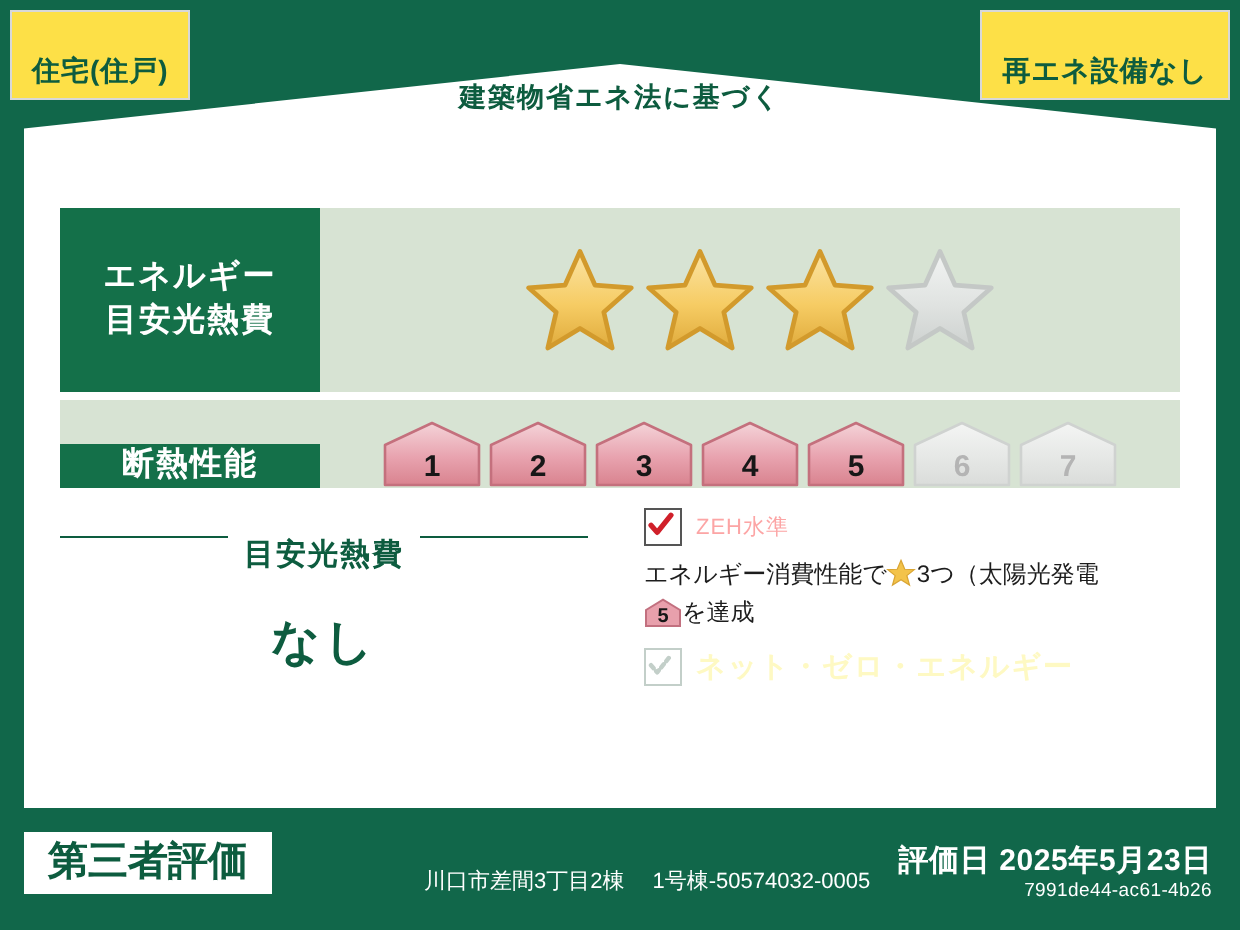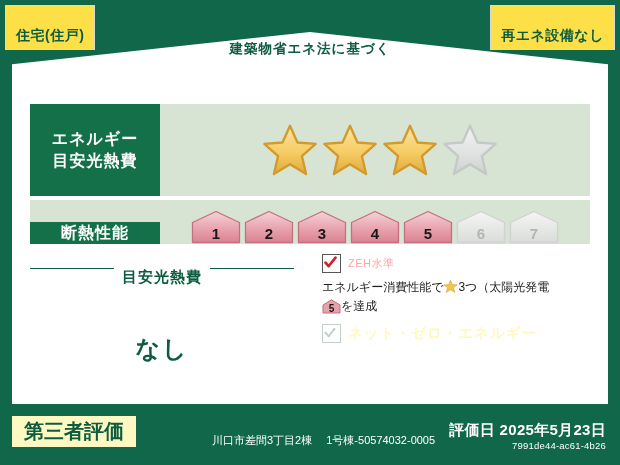--- a/index.html
+++ b/index.html
@@ -113,21 +113,21 @@
     gap:8px;margin-top:20px;padding:0 18px;
   }
   .cost-head .rule{
     flex:1;height:1px;background:#0d5c3f;
   }
   .cost-head .ctitle{
     font-size:15px;font-weight:bold;color:#0d5c3f;letter-spacing:1px;
     white-space:nowrap;
   }
   .cost-value{
-    margin-top:46px;text-align:center;
+    margin-top:18px;text-align:center;
     font-size:24px;font-weight:bold;color:#0d5c3f;letter-spacing:2px;
   }
 
   .zeh-head{display:flex;align-items:center;gap:7px;}
   .chk{
     width:17px;height:17px;flex:0 0 17px;
     border:1.4px solid #555;background:#fff;
     position:relative;
   }
   .chk svg{position:absolute;left:1px;top:1px;}
@@ -157,21 +157,21 @@
     font-size:14.5px;font-weight:bold;color:#fef9c3;letter-spacing:1px;
   }
 
   
   .footer{
     position:absolute;left:0;right:0;bottom:0;height:58px;
     background:#11674a;
   }
   .bels-box{
     position:absolute;left:12px;top:9px;
-    background:#fef9c3;
+    background:#ffffff;
     padding:5px 12px 6px;
     display:flex;align-items:flex-start;gap:8px;
     line-height:1;
   }
   .bels-jp{font-size:20px;font-weight:bold;color:#0d5c3f;letter-spacing:0px;}
   .bels-logo{font-size:23px;font-weight:bold;letter-spacing:-.5px;}
   .bels-logo .d{color:#0d5c3f;}
   .bels-logo .l{color:#2a9c4e;}
   .addr{
     position:absolute;left:212px;top:26px;

